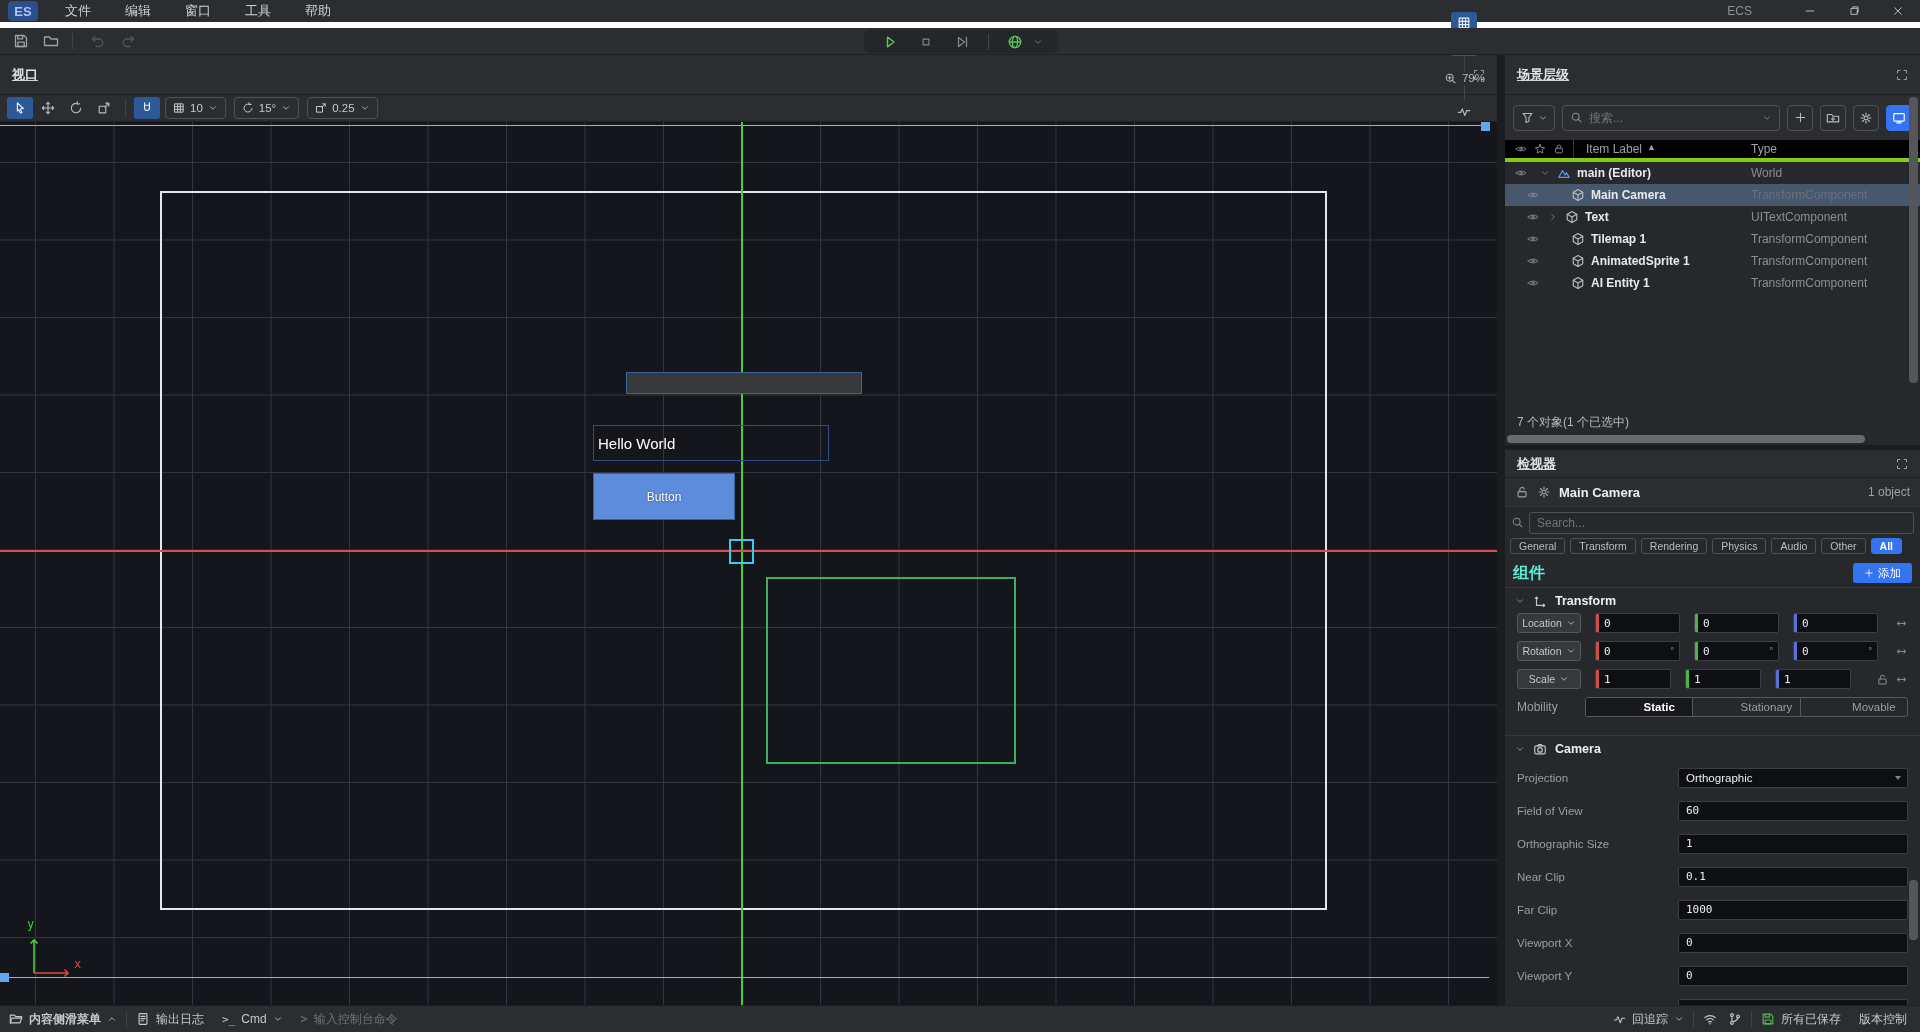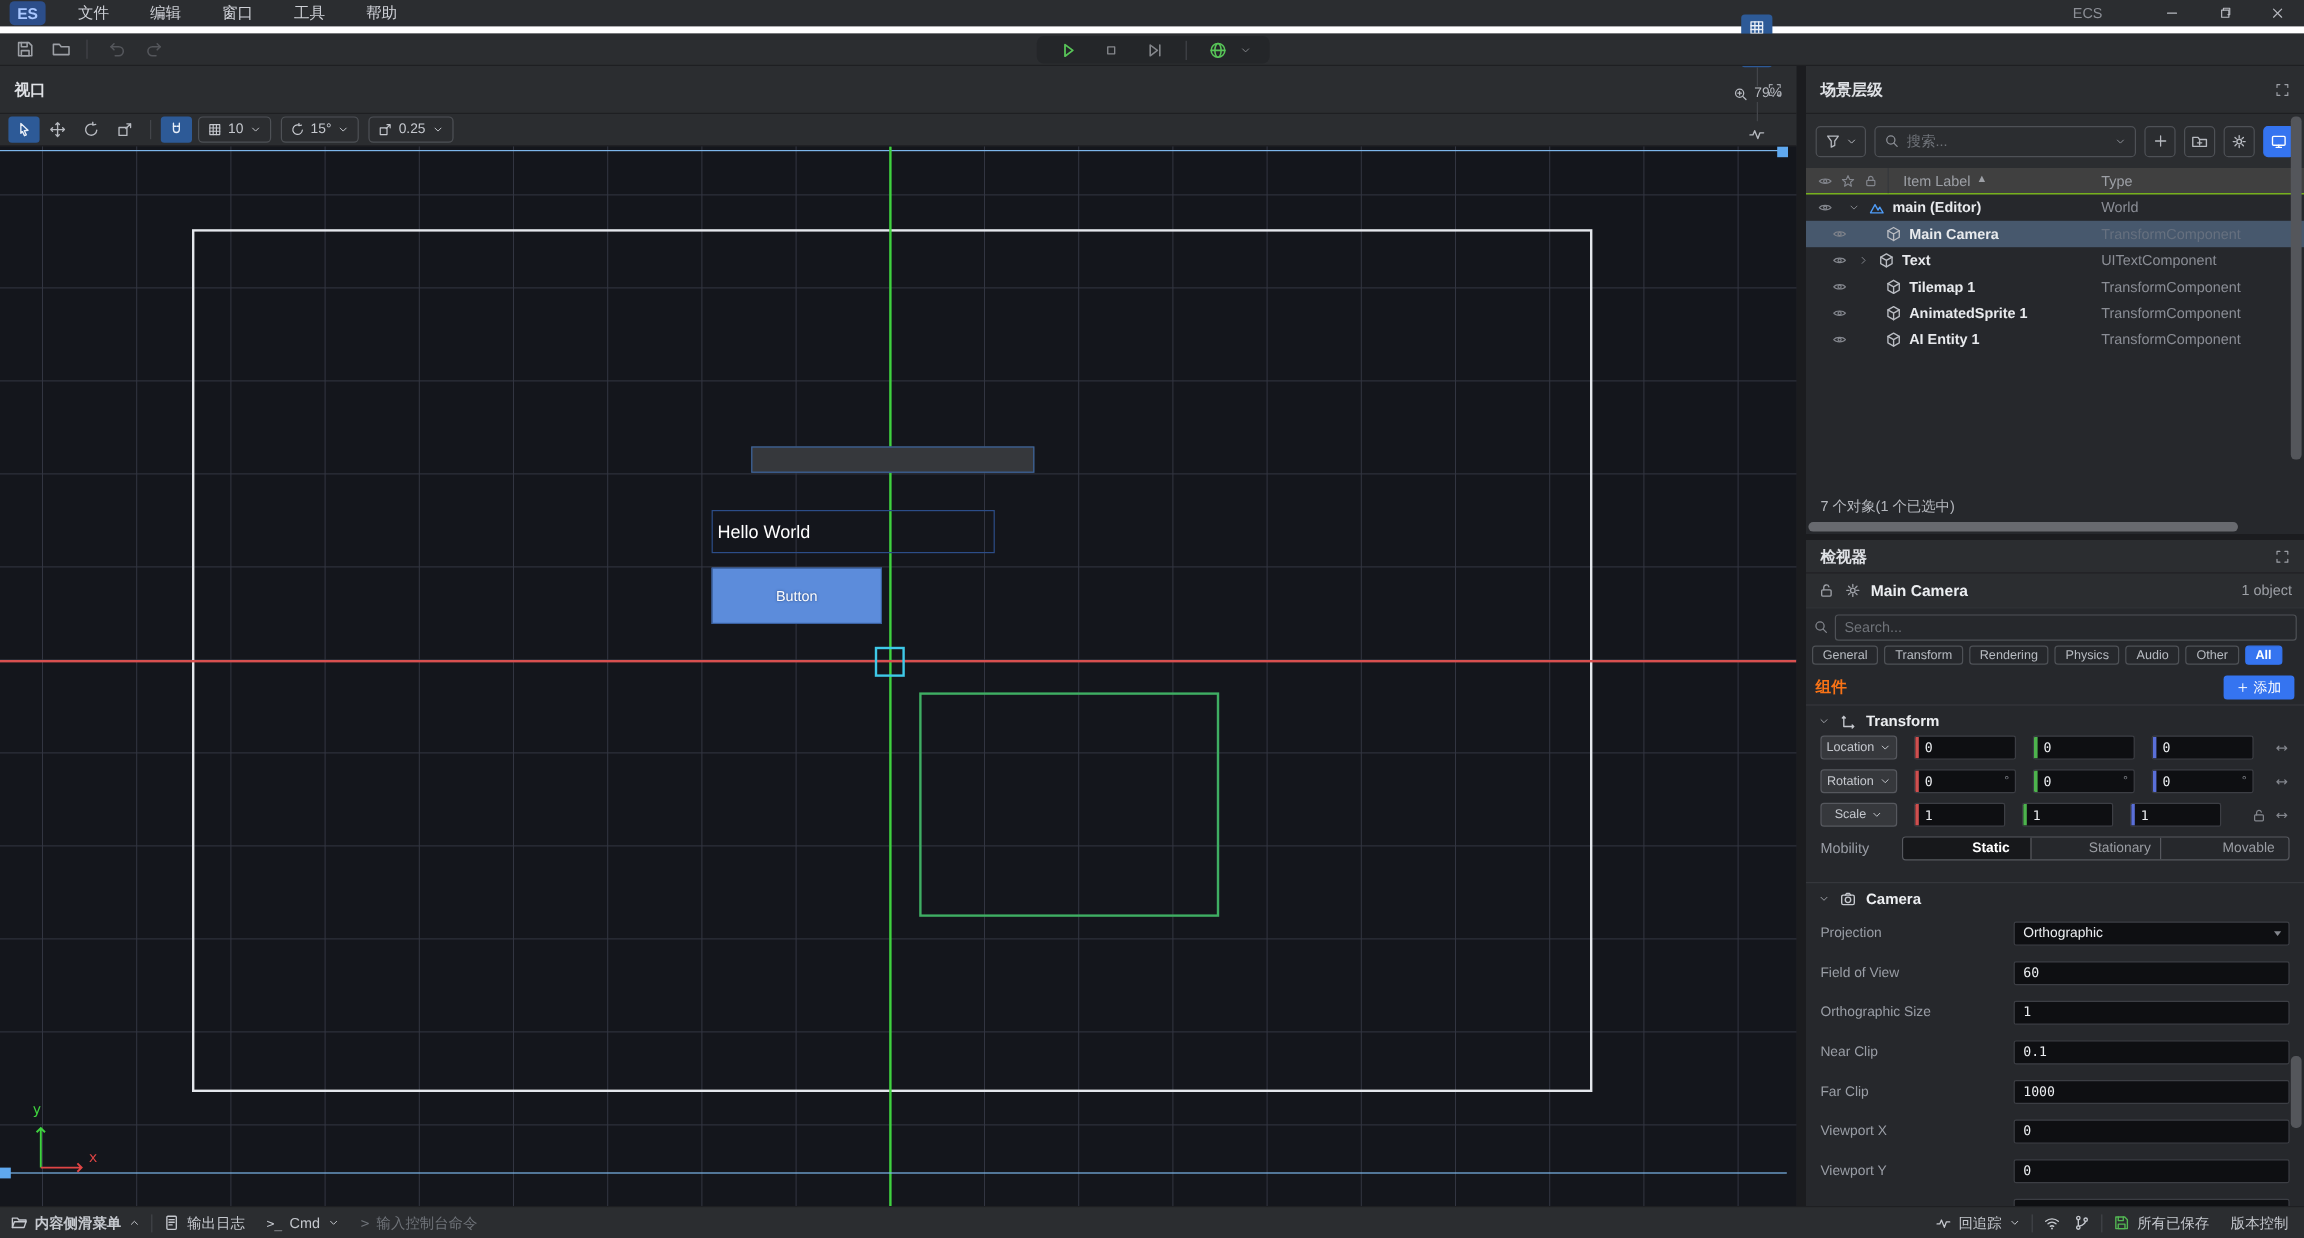--- a/index.html
+++ b/index.html
@@ -35,21 +35,21 @@
   .tb-btn.disabled { color:#54565b; }
   .tb-divider { width:1px; height:16px; background:#43454a; margin:0 8px; }
   .play-group { position:absolute; left:864px; top:2px; height:23px; width:194px;
     background:#242629; border-radius:6px; display:flex; align-items:center; padding:0 8px; }
   .pg-btn { width:30px; height:20px; display:flex; align-items:center; justify-content:center; margin:0 3px; }
 
   
   .main { flex:1; display:flex; gap:8px; background:#1b1c1f; min-height:0; }
   .panel { background:#26282c; display:flex; flex-direction:column; min-height:0; }
   .panel-header { background:#2b2d30; border-bottom:1px solid #1e1f22; display:flex;
-    align-items:center; padding:0 12px; flex:0 0 auto; }
+    align-items:center; padding:0 12px; flex:0 0 auto;text-decoration:underline; }
   .panel-title { font-size:13px; font-weight:bold; color:#dfe1e5; }
   .ph-expand { margin-left:auto; color:#9da0a6; }
 
   
   .viewport-panel { flex:1; }
   .viewport-panel .panel-header { height:40px; }
   .vp-toolbar { height:27px; background:#2b2d30; border-bottom:1px solid #1e1f22;
     display:flex; align-items:center; padding:0 6px; flex:0 0 auto; }
   .vp-right { margin-left:auto; display:flex; align-items:center;flex-direction:column; }
   .vtool-btn { width:26px; height:22px; border-radius:3px; display:flex; align-items:center;
@@ -92,21 +92,21 @@
     display:flex; align-items:center; justify-content:center; gap:4px; color:#b7bac0; }
   .search-box { height:26px; flex:1; border:1px solid #4e5156; border-radius:4px;
     display:flex; align-items:center; padding:0 7px; gap:6px; color:#8d9097; }
   .search-box input { flex:1; background:transparent; border:none; outline:none;
     color:#ced0d6; font-size:12px; font-family:inherit; min-width:0; }
   .search-box input::placeholder { color:#6f7379; }
   .sq-btn { width:26px; height:26px; border:1px solid #4e5156; border-radius:4px;
     display:flex; align-items:center; justify-content:center; color:#b7bac0; flex:0 0 auto; }
   .sq-btn.blue { background:#3574f0; border-color:#3574f0; color:#fff; }
   .h-colhead { height:22px; display:flex; align-items:center; color:#9da0a6;
-    border-bottom:1px solid #84cc16; background:#404040; font-size:12px; flex:0 0 auto; }
+    border-bottom:4px solid #84cc16; background:#000000; font-size:12px; flex:0 0 auto; }
   .h-colicons { display:flex; gap:7px; padding:0 8px 0 10px; color:#83868d;
     border-right:1px solid #36383c; height:100%; align-items:center; }
   .h-row { height:22px; display:flex; align-items:center; position:relative; font-size:12px; }
   .h-row .type-col { position:absolute; left:246px; color:#8b8e96; }
   .h-row.selected { background:#47586d; }
   .h-row.selected .type-col { color:#66707f; }
   .h-eye { color:#83868d; width:16px; display:flex; justify-content:center; }
   .h-label { color:#e8eaed; font-weight:bold; margin-left:6px; white-space:nowrap; }
   .h-status { margin-top:auto; padding:4px 12px 2px; color:#b6b9bf; font-size:12px; flex:0 0 auto; }
   .h-scroll { height:12px; padding:2px 0 2px 2px; flex:0 0 auto; }
@@ -125,21 +125,21 @@
   .insp-search .field { flex:1; height:22px; border:1px solid #4e5156; border-radius:3px;
     display:flex; align-items:center; padding:0 7px; }
   .insp-search input { flex:1; background:transparent; border:none; outline:none;
     color:#ced0d6; font-size:12px; font-family:inherit; }
   .insp-search input::placeholder { color:#6f7379; }
   .insp-tabs { height:21px; display:flex; gap:5px; padding:0 5px; flex:0 0 auto; }
   .tab { height:16px; padding:0 8px; border:1px solid #4e5156; border-radius:3px;
     font-size:10.5px; color:#b8bcc2; display:flex; align-items:center; }
   .tab.active { background:#3574f0; border-color:#3574f0; color:#fff; font-weight:bold; }
   .insp-comp { height:28px; display:flex; align-items:center; padding:0 8px; flex:0 0 auto; }
-  .comp-label { color:#f97316; font-weight:bold; font-size:13px; }
+  .comp-label { color:#5eead4; font-weight:bold; font-size:16px; }
   .add-btn { margin-left:auto; height:20px; padding:0 11px; background:#3574f0; color:#fff;
     border-radius:3px; font-size:11.5px; display:flex; align-items:center; }
   .sect-head { height:26px; display:flex; align-items:center; gap:8px; padding:0 10px;
     border-top:1px solid #35373c; flex:0 0 auto; }
   .sect-title { font-weight:bold; color:#eceef1; font-size:12.5px; }
   .t-row { height:20px; margin:0 0 8px 0; display:flex; align-items:center; padding:0 12px; flex:0 0 auto; }
   .t-label-btn { width:64px; height:20px; border:1px solid #56585e; border-radius:3px; background:#36383c;
     color:#c5c8ce; font-size:10.5px; display:flex; align-items:center; justify-content:center; gap:4px; }
   .num-field { width:85px; height:20px; background:#0e0f12; border:1px solid #3c3e44; border-radius:2px;
     display:flex; align-items:center; margin-left:14px; overflow:hidden; position:relative;

